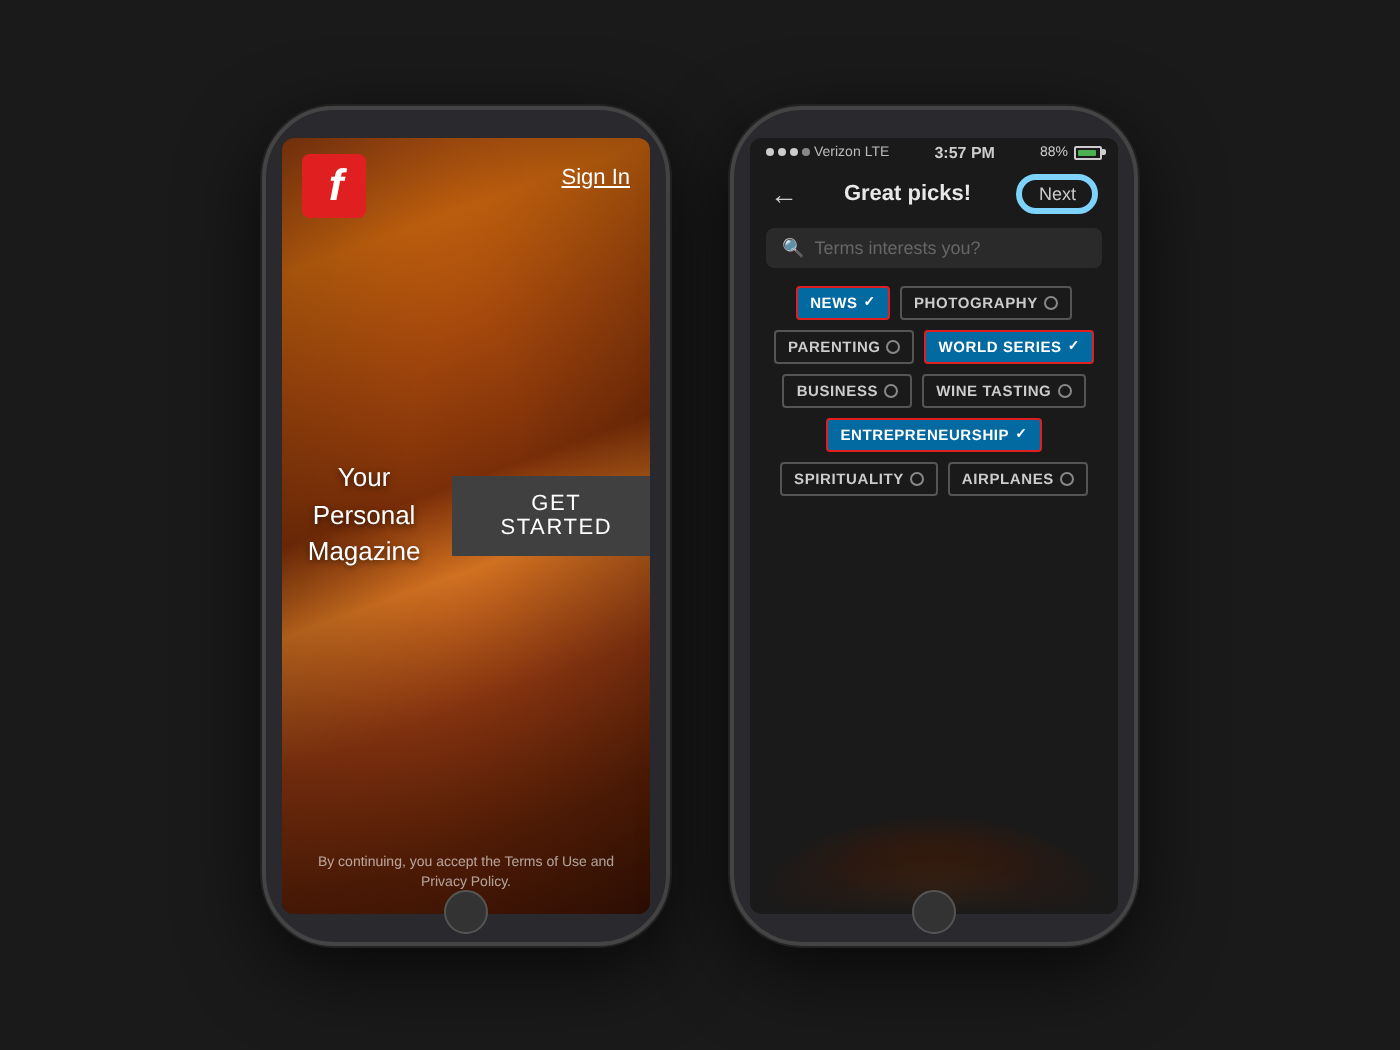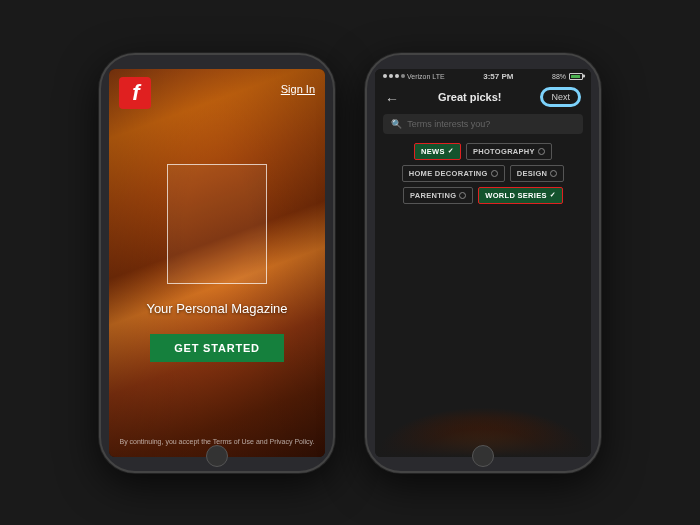--- a/index.html
+++ b/index.html
@@ -10,21 +10,21 @@
       display: flex;
       align-items: center;
       justify-content: center;
       gap: 30px;
       font-family: -apple-system, 'Helvetica Neue', Arial, sans-serif;
       overflow: hidden;
     }
 
     
     .phone {
-      width: 236px;
+      width: 204px;
       height: 420px;
       background: #2a2a2e;
       border-radius: 36px;
       border: 2.5px solid #444;
       position: relative;
       overflow: hidden;
       box-shadow: 0 0 0 1px #222, 0 12px 40px rgba(0,0,0,0.7);
     }
     .phone-screen {
       position: absolute;
@@ -124,21 +124,21 @@
       font-size: 11px;
       font-weight: 500;
       margin-top: 6px;
       text-decoration: underline;
     }
     .left-content {
       position: relative;
       z-index: 2;
       flex: 1;
       display: flex;
-      flex-direction: column;
+      flex-direction: row;
       align-items: center;
       justify-content: center;
       width: 100%;
       gap: 16px;
       margin-top: -20px;
     }
     .magazine-frame {
       width: 100px; height: 120px;
       border: 1.5px solid rgba(255,255,255,0.7);
       display: flex;
@@ -148,24 +148,24 @@
     }
     .magazine-title {
       color: white;
       font-size: 13px;
       font-weight: 400;
       text-align: center;
       line-height: 1.4;
       text-shadow: 0 1px 3px rgba(0,0,0,0.6);
     }
     .get-started-btn {
-      background: #15803d;
+      background: #404040;
       color: white;
       font-size: 11px;
-      font-weight: 700;
+      font-weight: 400;
       letter-spacing: 0.8px;
       padding: 8px 24px;
       border: none;
       text-transform: uppercase;
     }
     .left-footer {
       position: relative;
       z-index: 2;
       color: rgba(255,255,255,0.6);
       font-size: 7px;
@@ -285,21 +285,21 @@
       padding: 3px 6px;
       font-size: 7.5px;
       font-weight: 600;
       letter-spacing: 0.3px;
       color: #ccc;
       text-transform: uppercase;
       white-space: nowrap;
       background: transparent;
     }
     .tag.selected {
-      background: #14532d;
+      background: #0369a1;
       border-color: #e02020;
       color: white;
     }
     .tag-check { font-size: 7px; }
     .tag-circle {
       width: 7px; height: 7px;
       border-radius: 50%;
       border: 1px solid #888;
       display: inline-block;
     }
@@ -394,36 +394,52 @@
                 <span>NEWS</span>
                 <span class="tag-check">✓</span>
               </div>
               <div class="tag">
                 <span>PHOTOGRAPHY</span>
                 <span class="tag-circle"></span>
               </div>
             </div>
             <div class="tags-row">
               <div class="tag">
-                <span>HOME DECORATING</span>
-                <span class="tag-circle"></span>
-              </div>
-              <div class="tag">
-                <span>DESIGN</span>
-                <span class="tag-circle"></span>
-              </div>
-            </div>
-            <div class="tags-row">
-              <div class="tag">
                 <span>PARENTING</span>
                 <span class="tag-circle"></span>
               </div>
               <div class="tag selected">
                 <span>WORLD SERIES</span>
                 <span class="tag-check">✓</span>
+              </div>
+            </div>
+            <div class="tags-row">
+              <div class="tag">
+                <span>BUSINESS</span>
+                <span class="tag-circle"></span>
+              </div>
+              <div class="tag">
+                <span>WINE TASTING</span>
+                <span class="tag-circle"></span>
+              </div>
+            </div>
+            <div class="tags-row">
+              <div class="tag selected">
+                <span>ENTREPRENEURSHIP</span>
+                <span class="tag-check">✓</span>
+              </div>
+            </div>
+            <div class="tags-row">
+              <div class="tag">
+                <span>SPIRITUALITY</span>
+                <span class="tag-circle"></span>
+              </div>
+              <div class="tag">
+                <span>AIRPLANES</span>
+                <span class="tag-circle"></span>
               </div>
             </div>
           </div>
         <div class="fade-bottom"></div>
       </div>
     </div>
   </div>
   <div class="phone-home"></div>
 </div>
 

